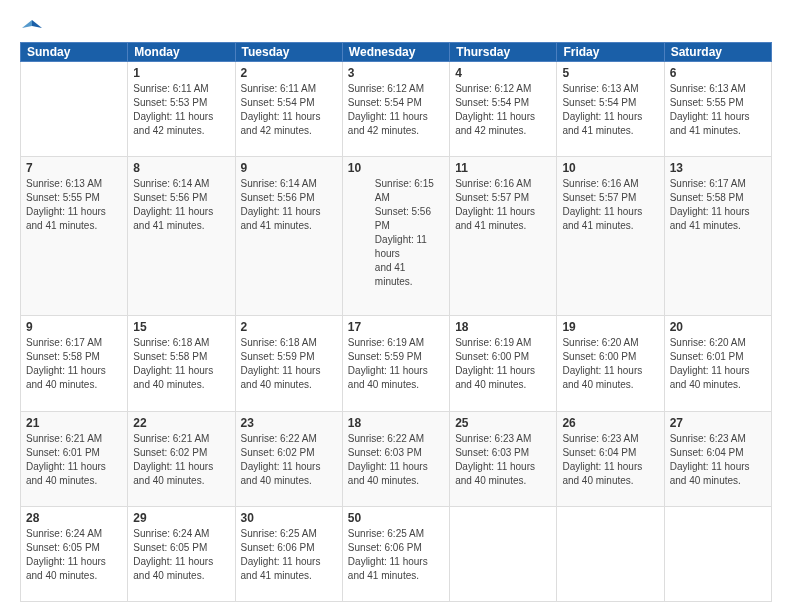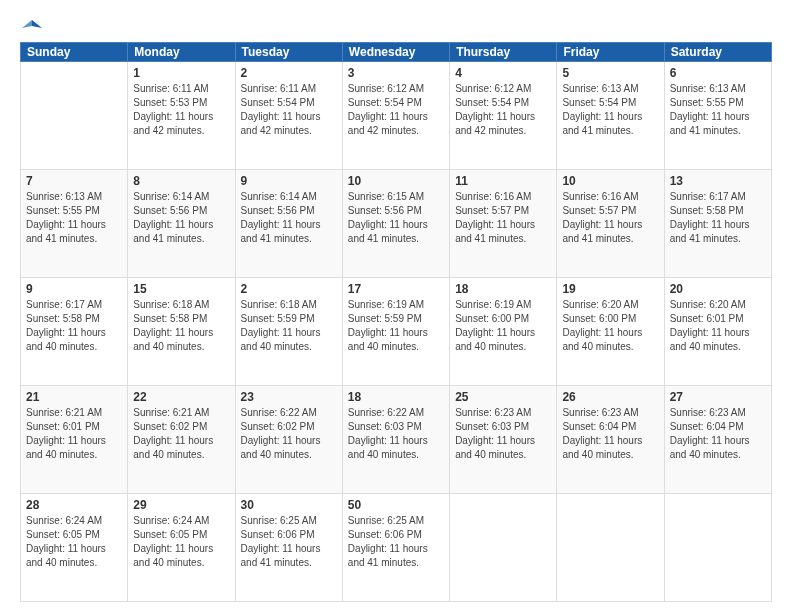--- a/index.html
+++ b/index.html
@@ -182,21 +182,21 @@
           </td>
           <td>
             <span class="day-number">9</span>
             <div class="day-info" style="white-space: pre-line;">Sunrise: 6:14 AM
 Sunset: 5:56 PM
 Daylight: 11 hours
 and 41 minutes.</div>
           </td>
           <td>
             <span class="day-number">10</span>
-            <div class="day-info" style="white-space: pre-line;">Sunrise: 6:15 AM
+            <div class="day-info" style="white-space: pre-line; margin-left: 27px;">Sunrise: 6:15 AM
 Sunset: 5:56 PM
 Daylight: 11 hours
 and 41 minutes.</div>
           </td>
           <td>
             <span class="day-number">11</span>
             <div class="day-info" style="white-space: pre-line;">Sunrise: 6:16 AM
 Sunset: 5:57 PM
 Daylight: 11 hours
 and 41 minutes.</div>

